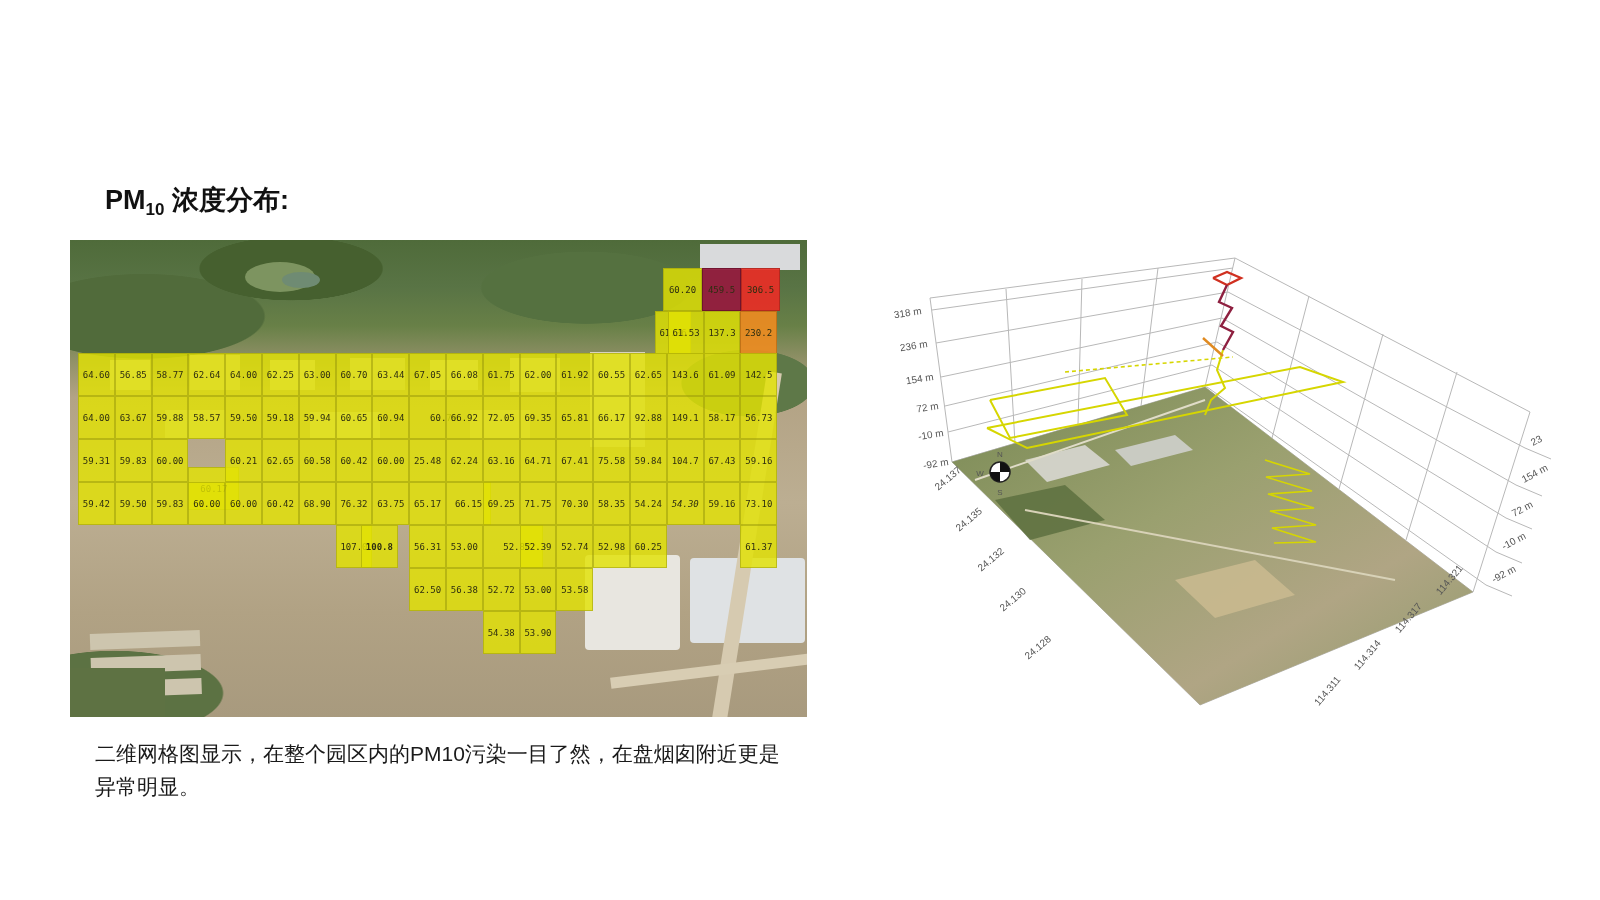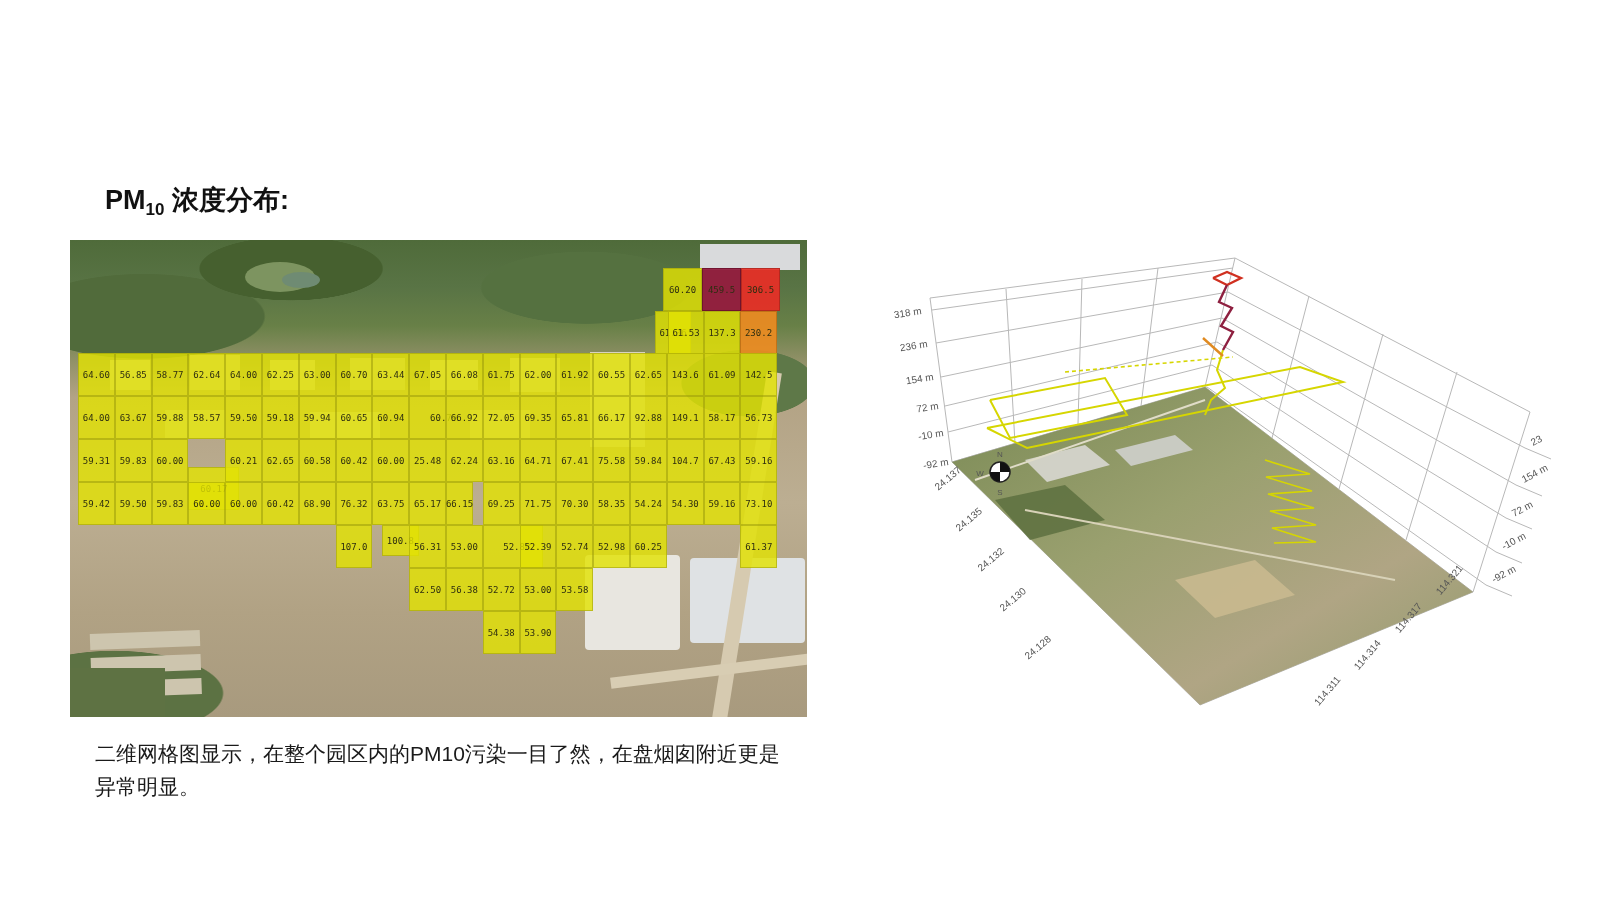--- a/index.html
+++ b/index.html
@@ -134,31 +134,31 @@
         <div class="cell c-y" style="left: 8px; top: 242px; width: 36.8px; height: 43px;">59.42</div>
         <div class="cell c-y" style="left: 44.8px; top: 242px; width: 36.8px; height: 43px;">59.50</div>
         <div class="cell c-y" style="left: 81.6px; top: 242px; width: 36.8px; height: 43px;">59.83</div>
         <div class="cell c-y" style="left: 118.4px; top: 242px; width: 36.8px; height: 43px;">60.00</div>
         <div class="cell c-y" style="left: 155.2px; top: 242px; width: 36.8px; height: 43px;">60.00</div>
         <div class="cell c-y" style="left: 192px; top: 242px; width: 36.8px; height: 43px;">60.42</div>
         <div class="cell c-y" style="left: 228.8px; top: 242px; width: 36.8px; height: 43px;">68.90</div>
         <div class="cell c-y" style="left: 265.6px; top: 242px; width: 36.8px; height: 43px;">76.32</div>
         <div class="cell c-y" style="left: 302.4px; top: 242px; width: 36.8px; height: 43px;">63.75</div>
         <div class="cell c-y" style="left: 339.2px; top: 242px; width: 36.8px; height: 43px;">65.17</div>
-        <div class="cell c-y" style="left: 376px; top: 242px; width: 27px; height: 43px;">66.15</div>
+        <div class="cell c-y" style="left: 376px; top: 242px; width: 45px; height: 43px;">66.15</div>
         <div class="cell c-y" style="left: 412.8px; top: 242px; width: 36.8px; height: 43px;">69.25</div>
         <div class="cell c-y" style="left: 449.6px; top: 242px; width: 36.8px; height: 43px;">71.75</div>
         <div class="cell c-y" style="left: 486.4px; top: 242px; width: 36.8px; height: 43px;">70.30</div>
         <div class="cell c-y" style="left: 523.2px; top: 242px; width: 36.8px; height: 43px;">58.35</div>
         <div class="cell c-y" style="left: 560px; top: 242px; width: 36.8px; height: 43px;">54.24</div>
-        <div class="cell c-y" style="left: 596.8px; top: 242px; width: 36.8px; height: 43px;">54.30</div>
+        <div class="cell c-y" style="left: 596.8px; top: 242px; width: 36.8px; height: 43px; font-style: italic;">54.30</div>
         <div class="cell c-y" style="left: 633.6px; top: 242px; width: 36.8px; height: 43px;">59.16</div>
         <div class="cell c-y" style="left: 670.4px; top: 242px; width: 36.8px; height: 43px;">73.10</div>
         <div class="cell c-y" style="left: 265.6px; top: 285px; width: 36.8px; height: 43px;">107.0</div>
-        <div class="cell c-y" style="left: 312px; top: 285px; width: 36.8px; height: 31px;">100.8</div>
+        <div class="cell c-y" style="left: 291px; top: 285px; width: 36.8px; height: 43px; font-weight: bold;">100.8</div>
         <div class="cell c-y" style="left: 339.2px; top: 285px; width: 36.8px; height: 43px;">56.31</div>
         <div class="cell c-y" style="left: 376px; top: 285px; width: 36.8px; height: 43px;">53.00</div>
         <div class="cell c-y" style="left: 412.8px; top: 285px; width: 60px; height: 43px; padding-left: 8px;">52.88</div>
         <div class="cell c-y" style="left: 449.6px; top: 285px; width: 36.8px; height: 43px;">52.39</div>
         <div class="cell c-y" style="left: 486.4px; top: 285px; width: 36.8px; height: 43px;">52.74</div>
         <div class="cell c-y" style="left: 523.2px; top: 285px; width: 36.8px; height: 43px;">52.98</div>
         <div class="cell c-y" style="left: 560px; top: 285px; width: 36.8px; height: 43px;">60.25</div>
         <div class="cell c-y" style="left: 670.4px; top: 285px; width: 36.8px; height: 43px;">61.37</div>
         <div class="cell c-y" style="left: 339.2px; top: 328px; width: 36.8px; height: 43px;">62.50</div>
         <div class="cell c-y" style="left: 376px; top: 328px; width: 36.8px; height: 43px;">56.38</div>

